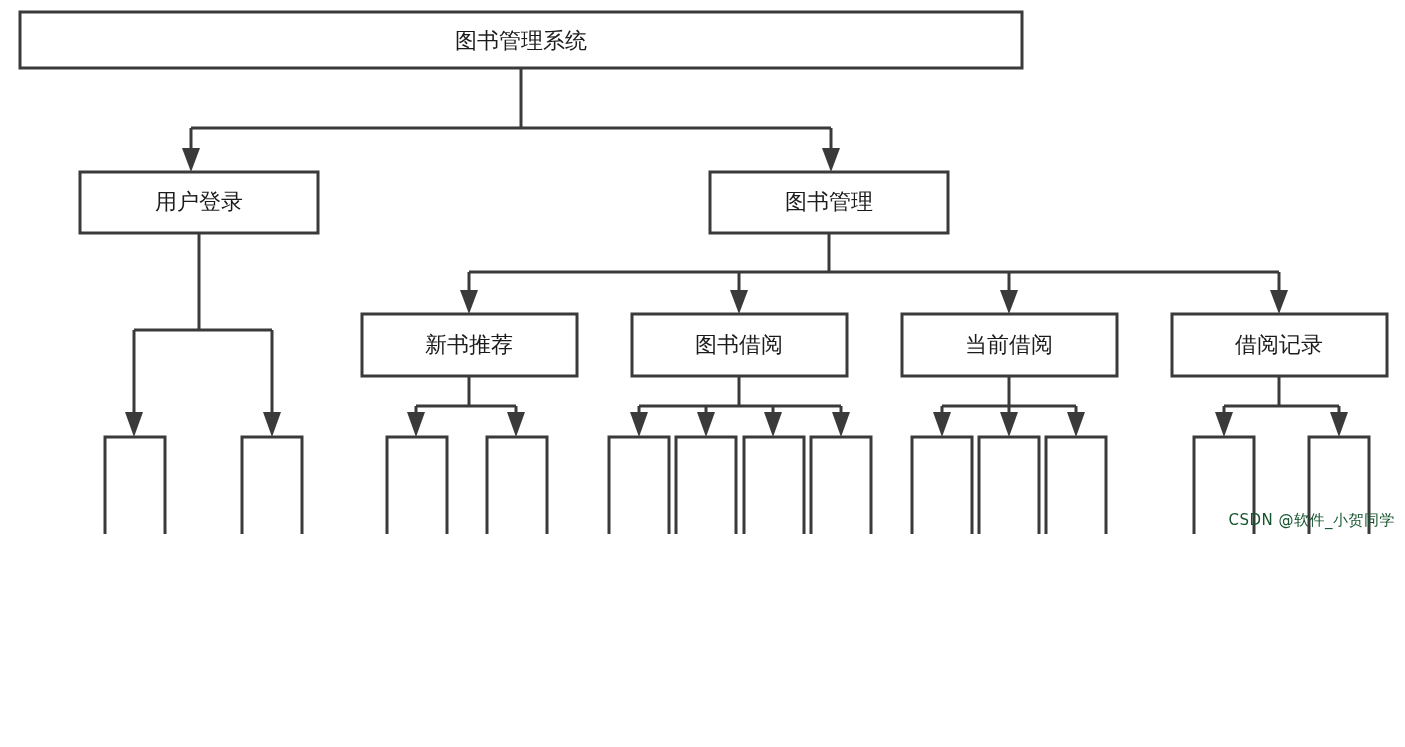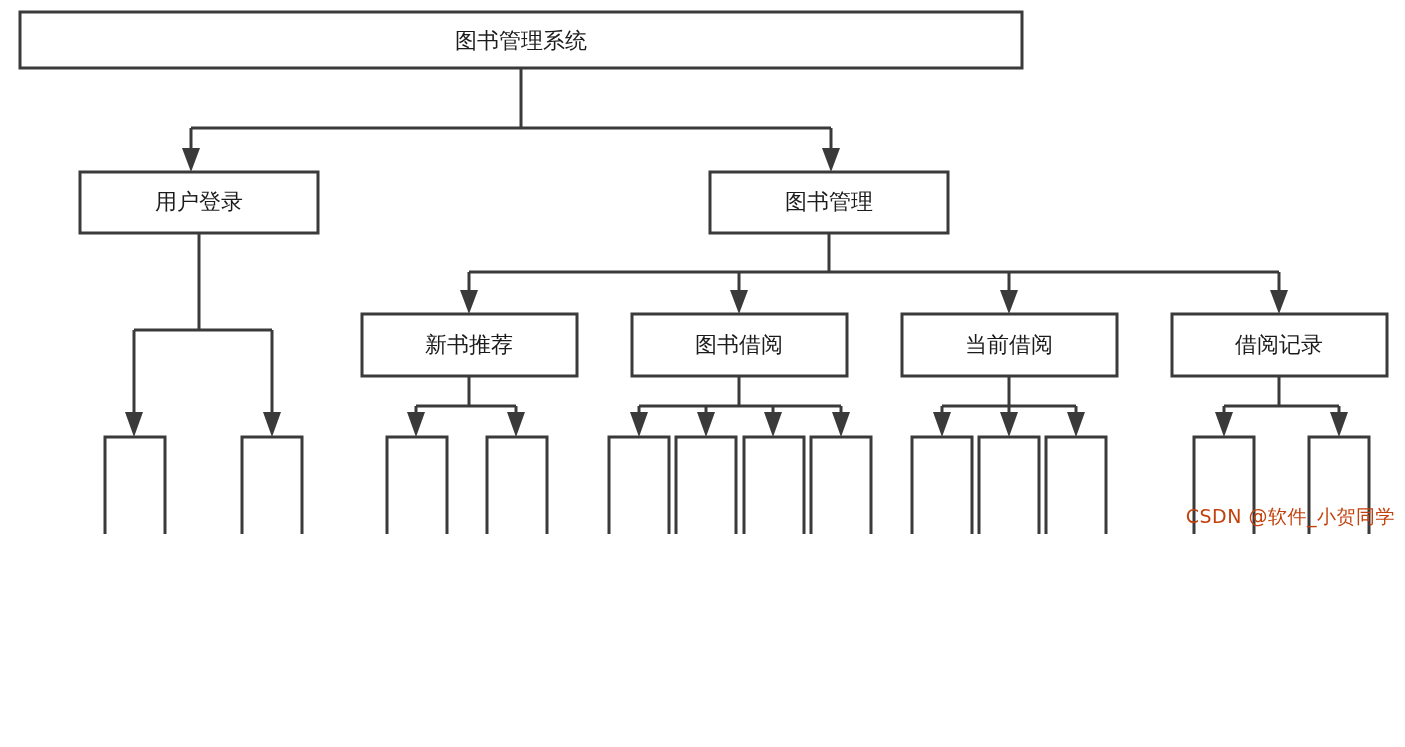--- a/index.html
+++ b/index.html
@@ -62,22 +62,22 @@
     pointer-events: none;
   }
   .vlabel.center-v {
     align-items: center;
   }
   .watermark {
     position: absolute;
     right: 10px;
     bottom: 4px;
     font-family: "DejaVu Sans", "Liberation Sans", sans-serif;
-    font-size: 19px;
-    color: #c2410c;
+    font-size: 15px;
+    color: #14532d;
     letter-spacing: 0.5px;
     white-space: nowrap;
   }
 </style>
 </head>
 <body>
 
 <div id="stage">
 
   <svg class="diagram" viewBox="0 0 1405 747">

